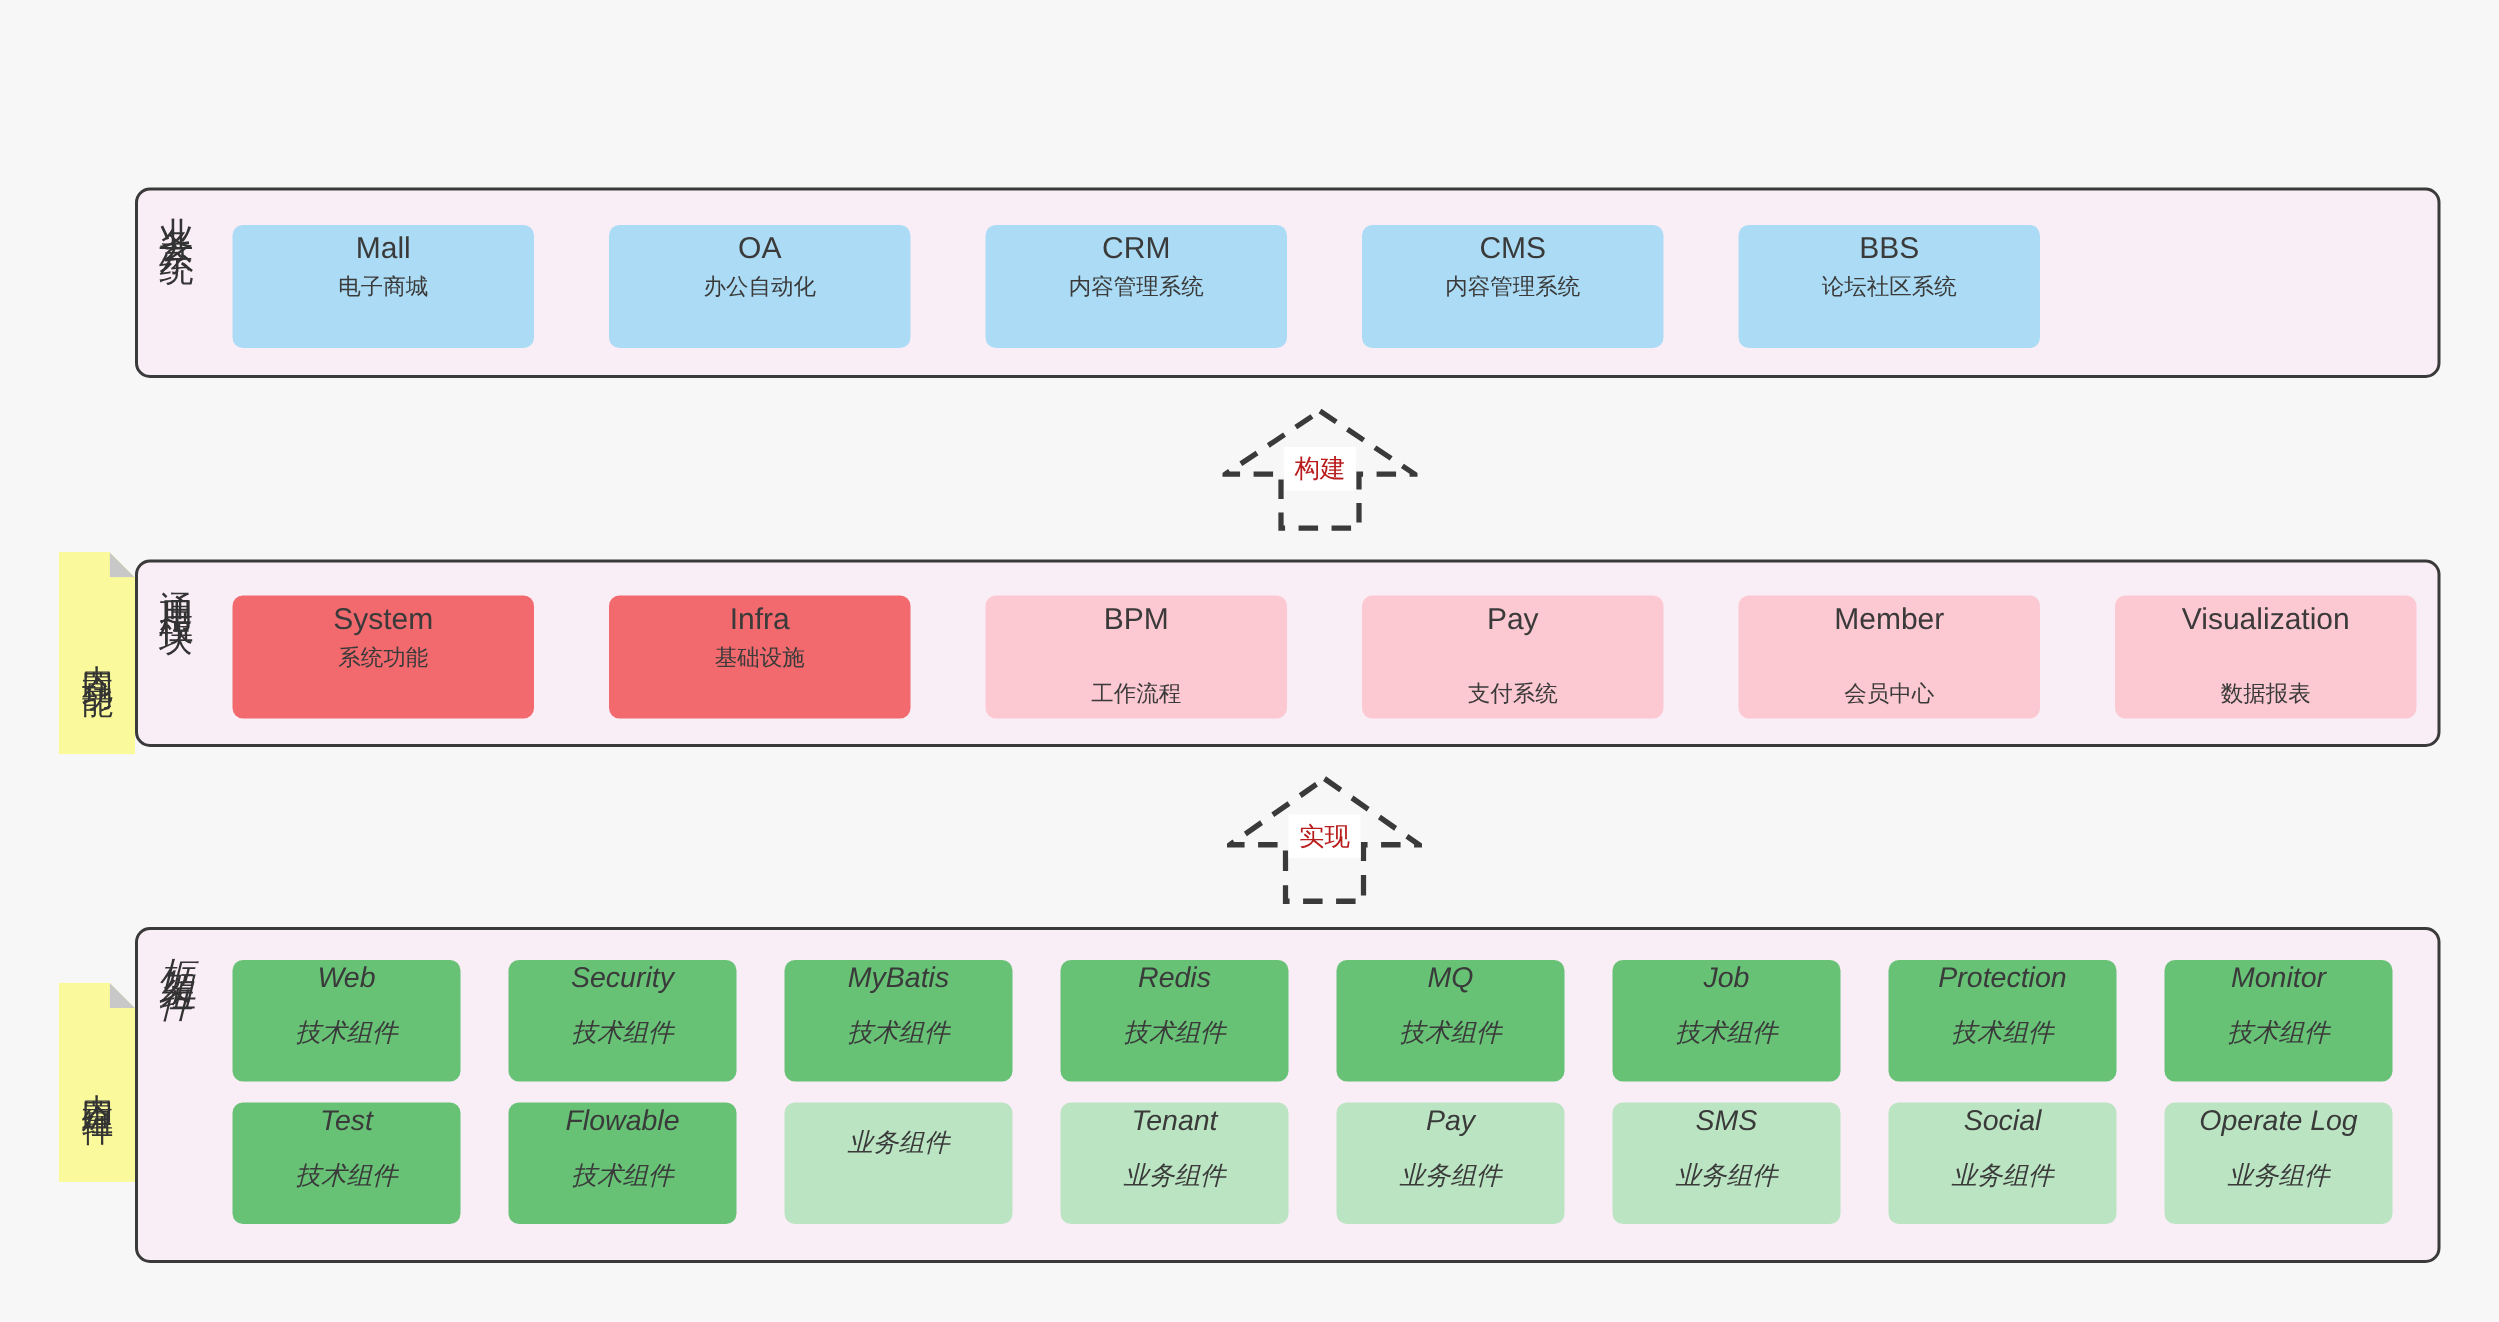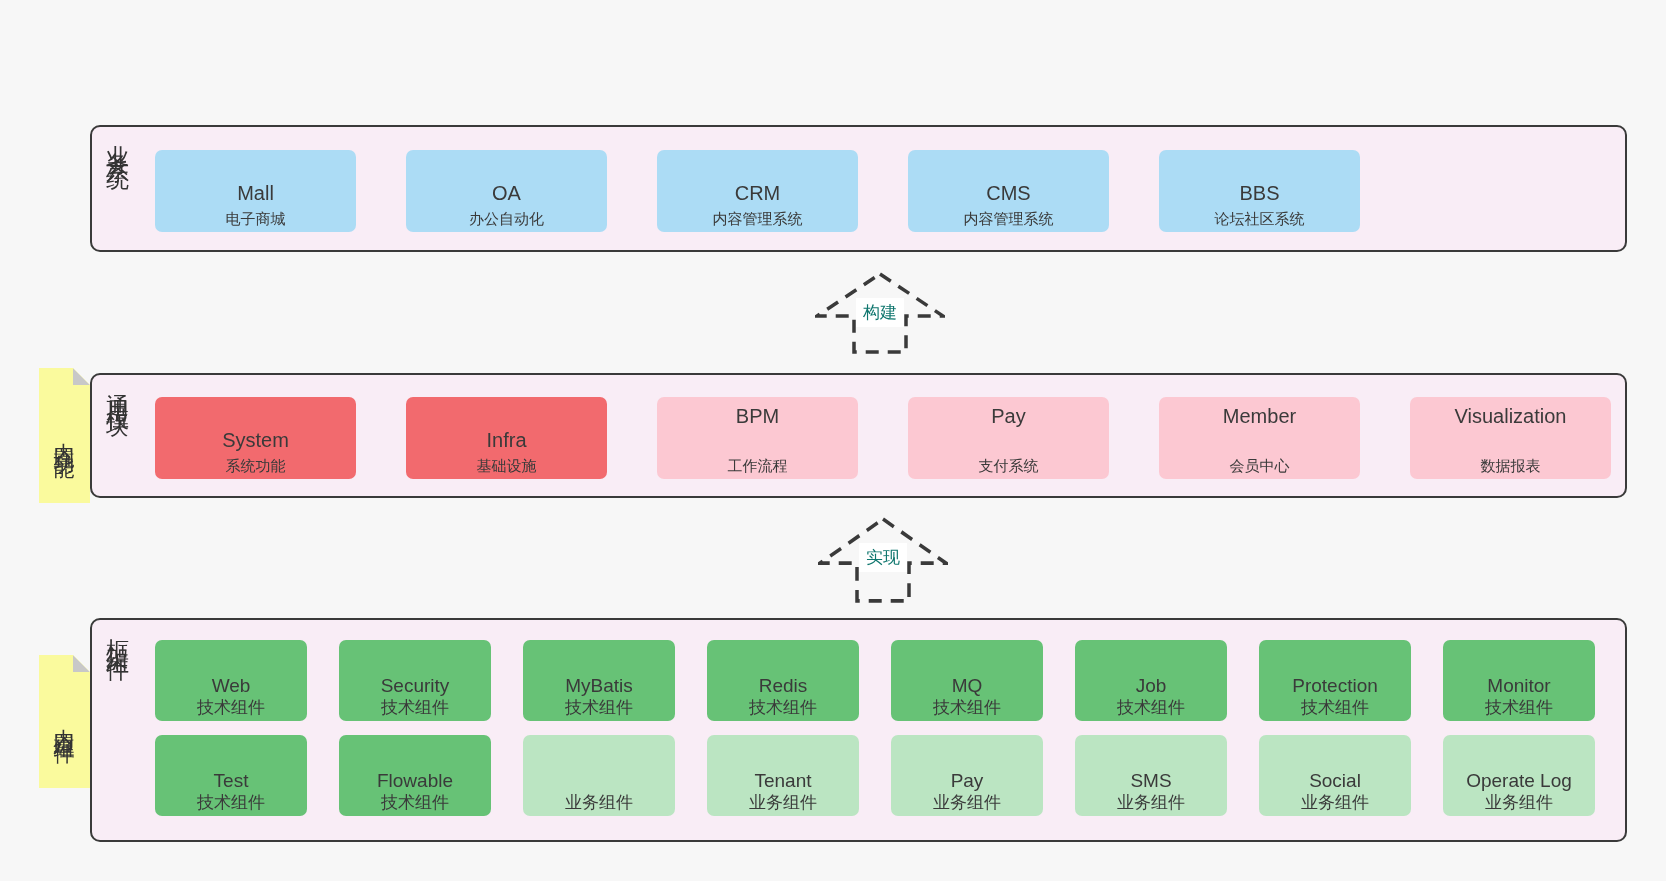--- a/index.html
+++ b/index.html
@@ -17,59 +17,59 @@
   .panel{
     position:absolute;
     left:90px;width:1537px;
     background:var(--panel-bg,#f9edf6);
     border:2px solid var(--panel-border,#3a3a3a);
     border-radius:10px;
     box-sizing:border-box;
   }
   .panel-business{top:125px;height:127px;}
   .panel-modules{top:373px;height:125px;}
-  .panel-components{top:618px;height:224px;}
+  .panel-components{top:618px;height:224px;font-style:italic;}
   .vlabel{
     position:absolute;left:14px;top:0;bottom:0;
     display:flex;align-items:center;
     writing-mode:vertical-rl;text-orientation:upright;
     font-size:23px;letter-spacing:7px;color:#333;
     line-height:1;
   }
   .node-row{
     position:absolute;left:63px;
     display:flex;gap:50px;
   }
   .row-business{top:23px;}
   .row-modules{top:22px;}
   .node{
     width:201px;height:82px;
     border-radius:7px;
     display:flex;flex-direction:column;
-    align-items:center;justify-content:flex-end;
+    align-items:center;justify-content:flex-start;
     text-align:center;
     box-sizing:border-box;
     padding:4px 10px;
   }
   .node-title{font-size:20px;line-height:1.25;}
   .node-subtitle{font-size:15px;line-height:1.3;margin-top:3px;}
   .node.blue{background:var(--node-blue,#acdcf5);}
   .node.red{background:var(--node-red,#f26a6e);}
   .node.pink{background:var(--node-pink,#fcc8d2);gap:24px;}
   .node.green{background:var(--node-green,#67c276);}
   .node.green-light{background:var(--node-green-light,#bbe5c2);}
   .comp-row{
     position:absolute;left:63px;
     display:flex;gap:32px;
   }
   .comp-row-1{top:20px;}
   .comp-row-2{top:115px;}
   .comp-row .node{width:152px;height:81px;padding:2px 8px;}
   .comp-row .node-title{font-size:19px;line-height:1.15;}
-  .comp-row .node-subtitle{font-size:17px;margin-top:0;}
+  .comp-row .node-subtitle{font-size:17px;margin-top:14px;}
   .sticky{
     position:absolute;left:39px;width:51px;
     background:var(--sticky-yellow,#fafa9d);
     clip-path:polygon(0 0,calc(100% - 17px) 0,100% 17px,100% 100%,0 100%);
     display:flex;align-items:center;justify-content:center;
   }
   .sticky::after{
     content:'';position:absolute;top:0;right:0;
     width:17px;height:17px;
     background:var(--sticky-fold,#c8c8c8);
@@ -85,21 +85,21 @@
     position:absolute;width:130px;
   }
   .arrow-1{left:815px;top:272px;height:82px;}
   .arrow-2{left:818px;top:517px;height:86px;}
   .arrow svg{display:block;width:100%;height:100%;}
   .arrow-label{
     position:absolute;left:50%;top:26px;
     transform:translateX(-50%);
     background:#ffffff;
     padding:3px 7px;
-    font-size:17px;color:#0f766e;
+    font-size:17px;color:#b91c1c;
     white-space:nowrap;
   }
 </style>
 </head>
 <body>
 
 <div class="canvas">
 
   <div class="panel panel-business">
     <div class="vlabel">业务系统</div>

